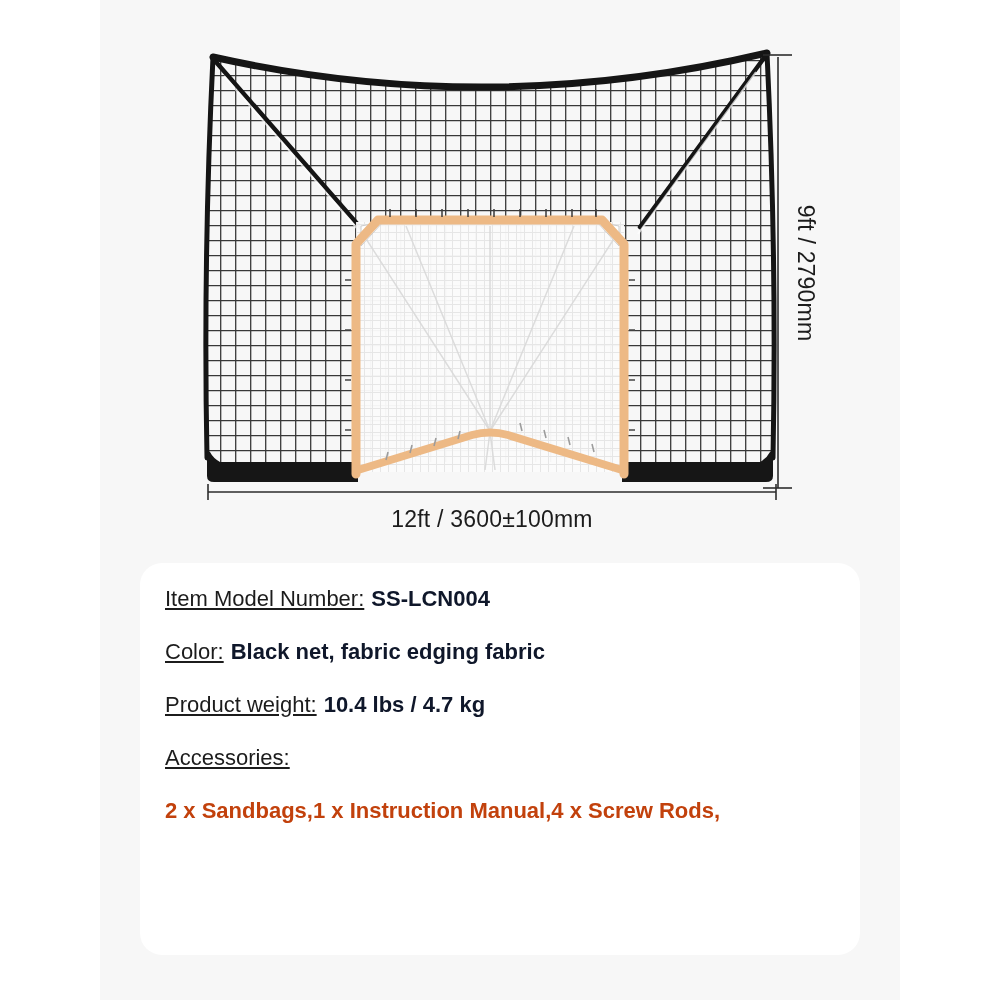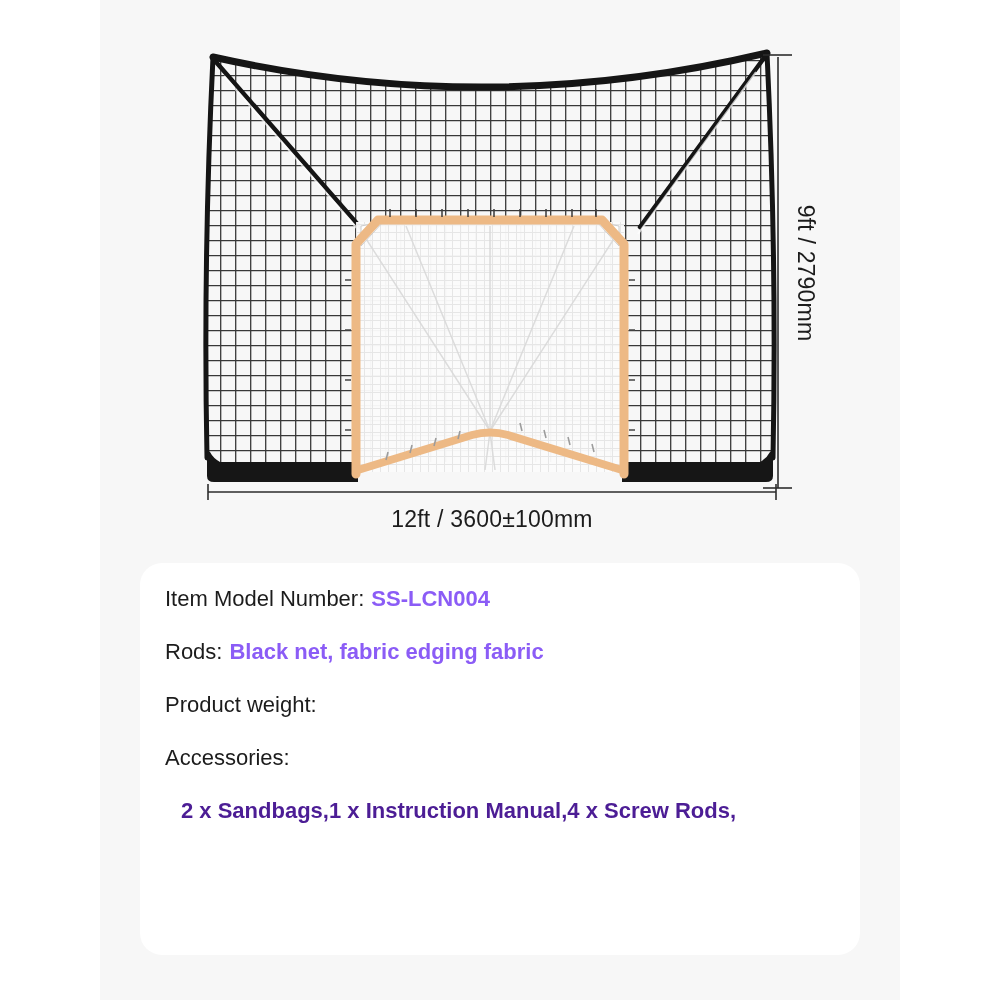--- a/index.html
+++ b/index.html
@@ -47,30 +47,30 @@
     height: 53px;
     display: flex;
     align-items: center;
     font-size: 22px;
     color: #1c1c1c;
     white-space: nowrap;
   }
   .spec-row .lbl {
     font-weight: 400;
     color: #1c1c1c;
+    text-decoration: underline;
   }
   .spec-row .val {
     font-weight: 700;
-    color: #8b5cf6;
+    color: #0f172a;
     margin-left: 7px;
   }
   .spec-row.acc-line {
     font-weight: 700;
-    color: #4c1d95;
-    margin-left: 16px;
+    color: #c2410c;
   }
 </style>
 </head>
 <body>
 
 <div class="page">
   <div class="panel">
 
     <svg class="figure" width="800" height="555" viewBox="0 0 800 555" xmlns="http://www.w3.org/2000/svg">
       <defs>
@@ -171,25 +171,26 @@
       </g>
       <text class="dim-label" x="392" y="527" text-anchor="middle">12ft / 3600±100mm</text>
     </svg>
 
     <div class="spec-card">
       <div class="spec-row">
         <span class="lbl">Item Model Number:</span>
         <span class="val">SS-LCN004</span>
       </div>
       <div class="spec-row">
-        <span class="lbl">Rods:</span>
+        <span class="lbl">Color:</span>
         <span class="val">Black net, fabric edging fabric</span>
       </div>
       <div class="spec-row">
         <span class="lbl">Product weight:</span>
+        <span class="val">10.4 lbs / 4.7 kg</span>
       </div>
       <div class="spec-row">
         <span class="lbl">Accessories:</span>
       </div>
       <div class="spec-row acc-line">2 x Sandbags,1 x Instruction Manual,4 x Screw Rods,</div>
     </div>
 
   </div>
 </div>
 

